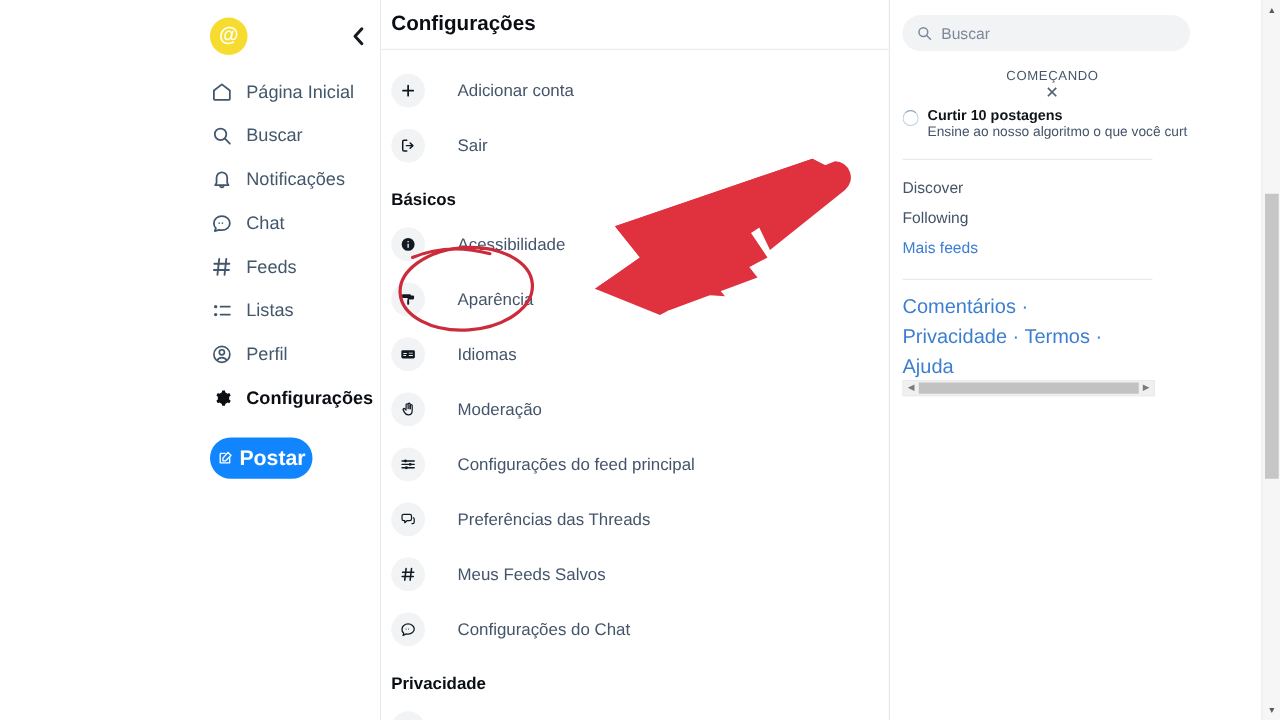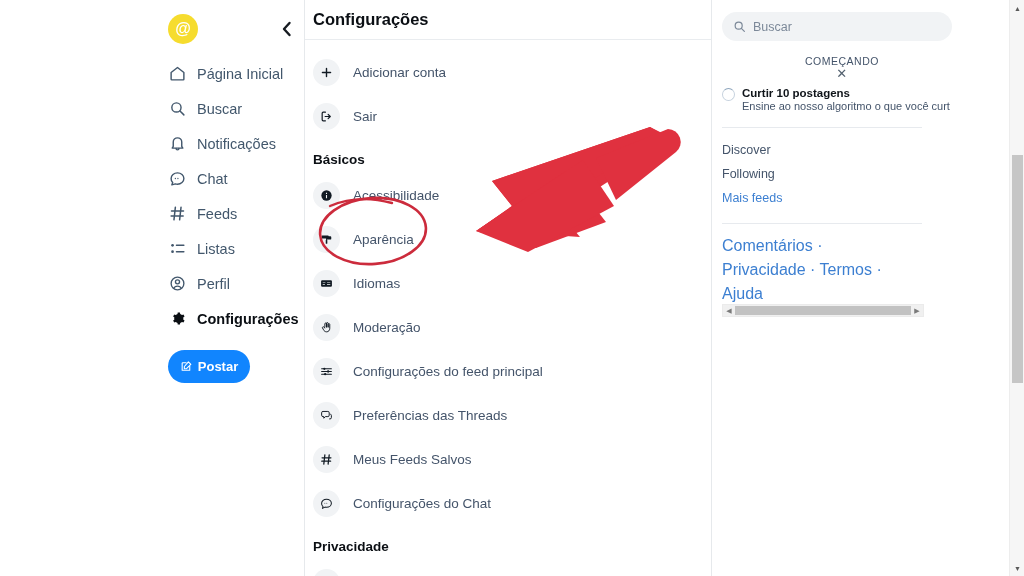--- a/index.html
+++ b/index.html
@@ -64,21 +64,21 @@
   .nav-item.active { color: #0b0f14; font-weight: 700; }
   .nav-item.active .ni-icon { color: #0b0f14; }
   .post-btn {
     margin-top: 14px;
     width: 82px; height: 33px;
     background: #1185FE;
     border-radius: 999px;
     display: flex; align-items: center; justify-content: center;
     gap: 5px;
     color: #ffffff;
-    font-size: 13px; font-weight: 700;
+    font-size: 17px; font-weight: 700;
     cursor: pointer;
     border: none;
     font-family: "Liberation Sans", sans-serif;
   }
 
   
   #center-col {
     width: 407px;
     flex: 0 0 407px;
     background: #ffffff;
@@ -91,21 +91,21 @@
     display: flex; align-items: center;
     padding: 0 0 0 8px;
     border-bottom: 1px solid #e9ecef;
     font-size: 16.5px;
     font-weight: 700;
     color: #0b0f14;
   }
   .settings-list { padding: 10px 0 0 0; }
   .set-row {
     display: flex; align-items: center;
-    gap: 13px;
+    gap: 26px;
     height: 44px;
     padding-left: 8px;
     cursor: pointer;
   }
   .set-ico {
     width: 27px; height: 27px; border-radius: 50%;
     background: #f1f3f5;
     display: flex; align-items: center; justify-content: center;
     color: #111a23;
     flex: 0 0 27px;

